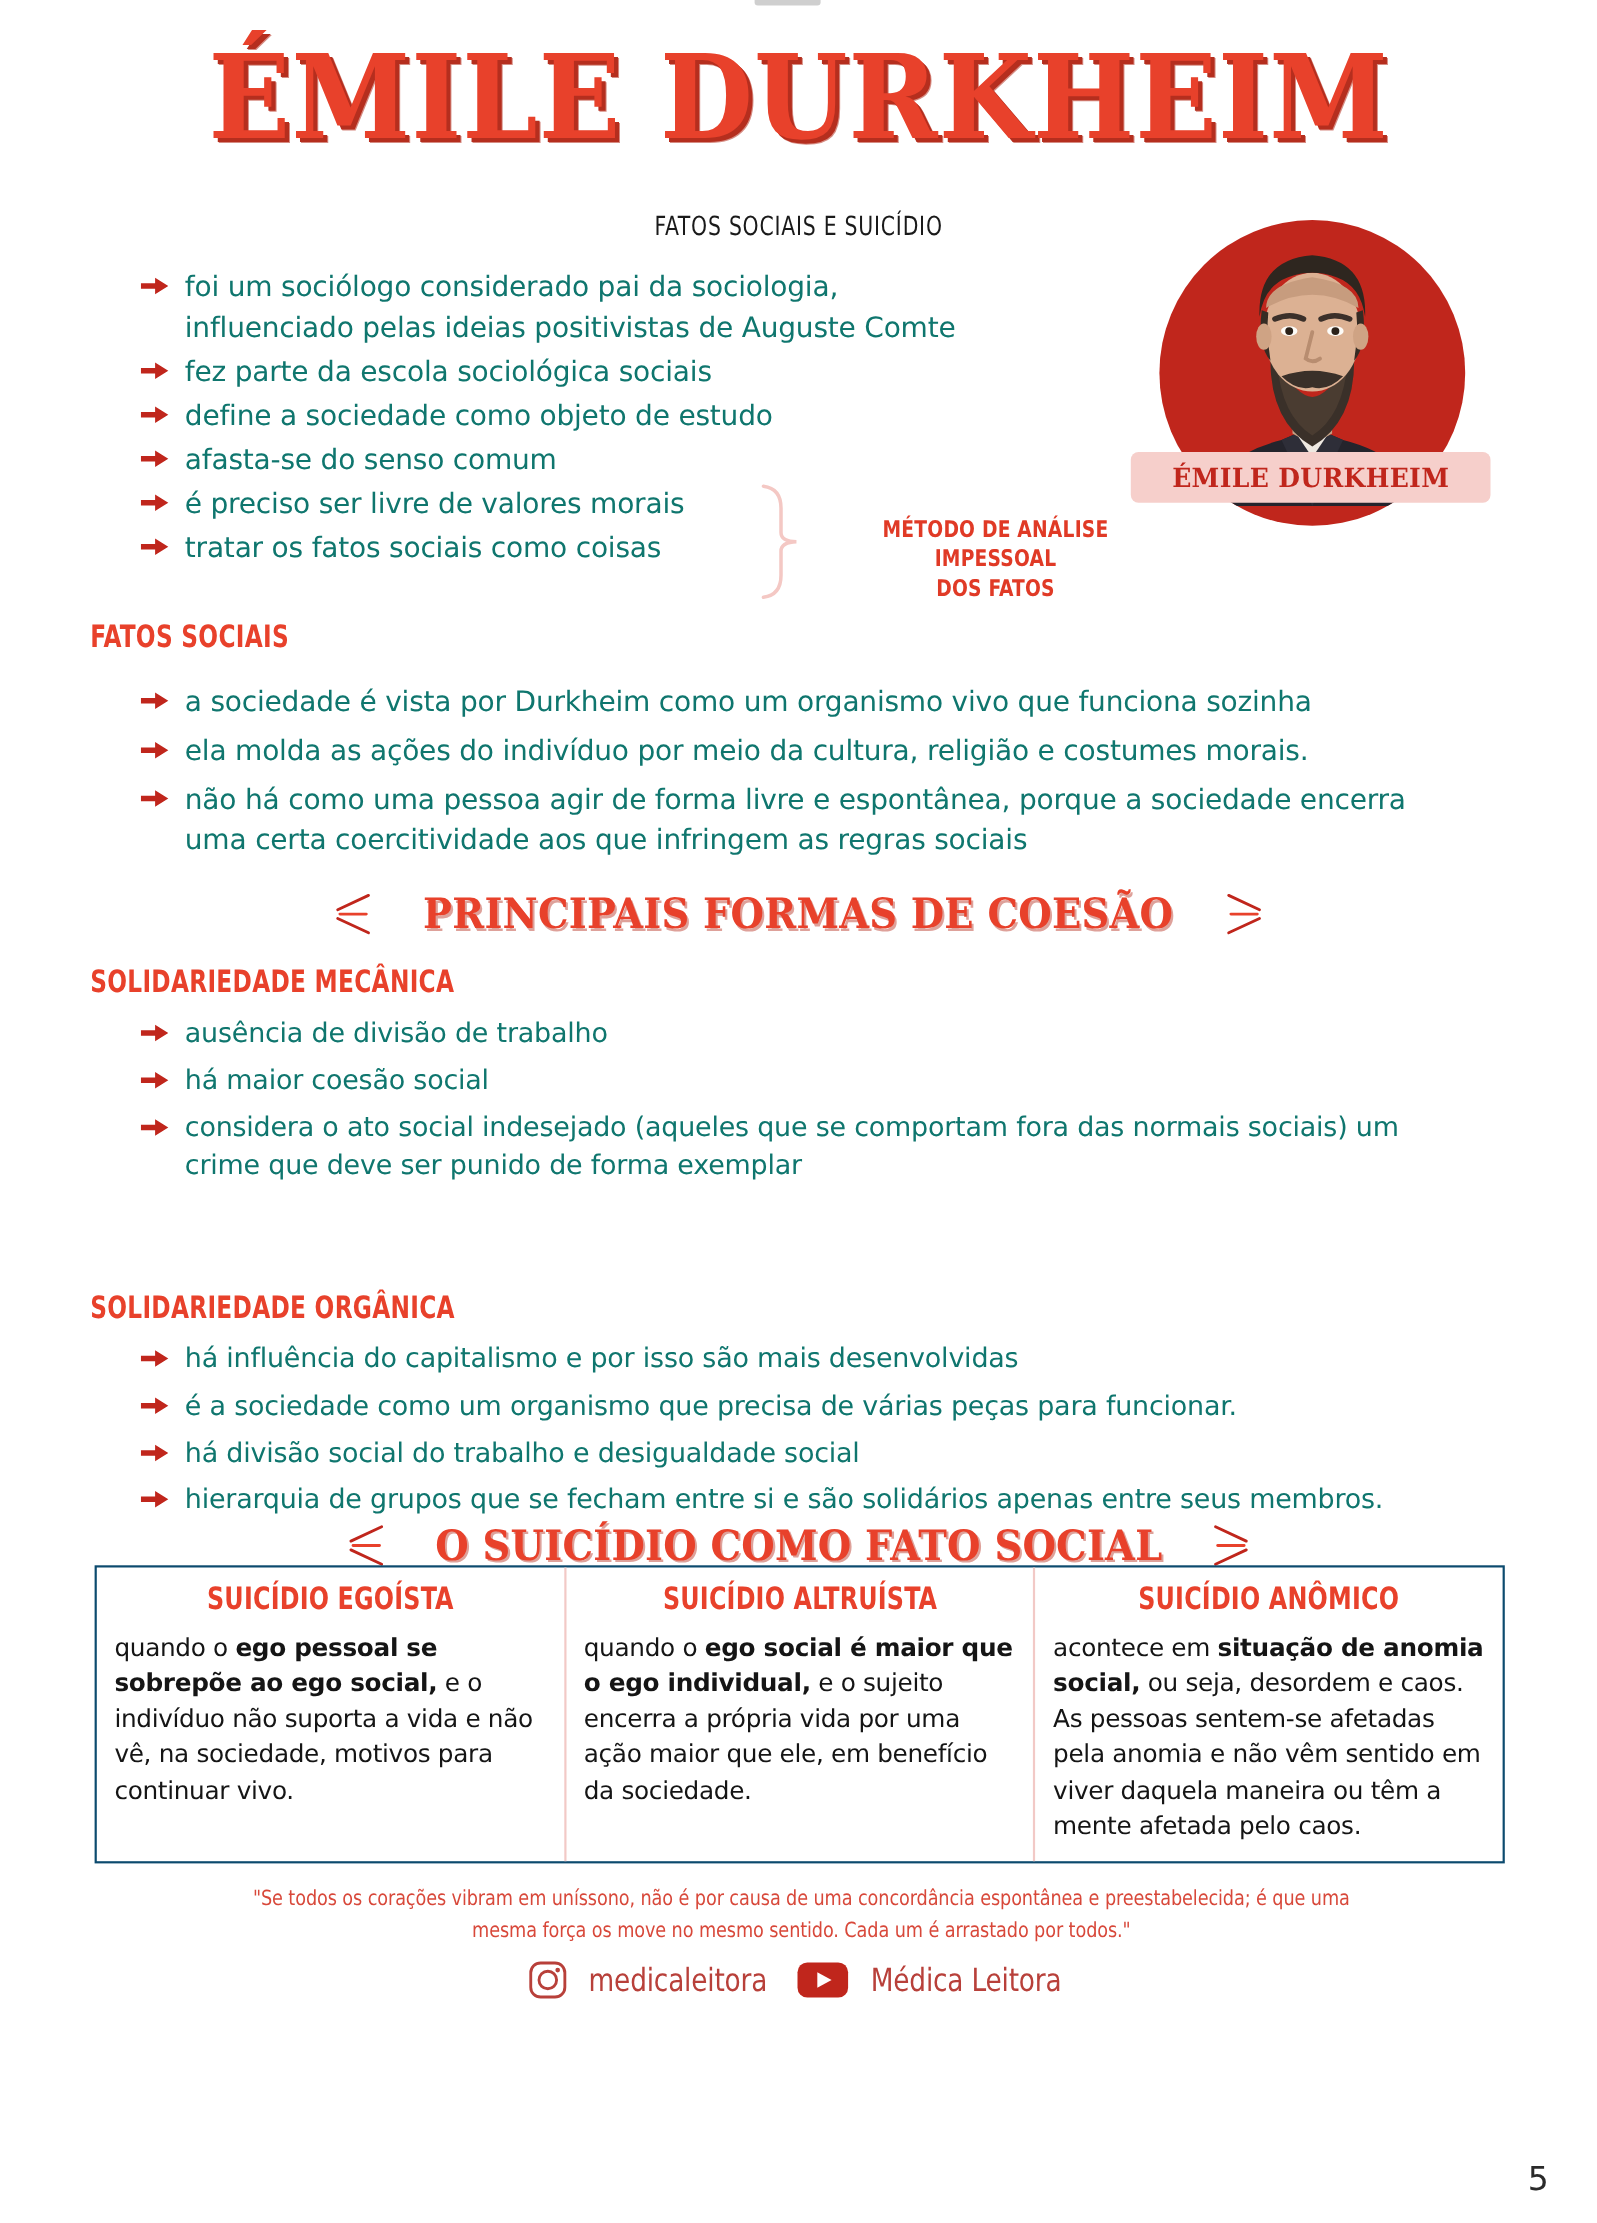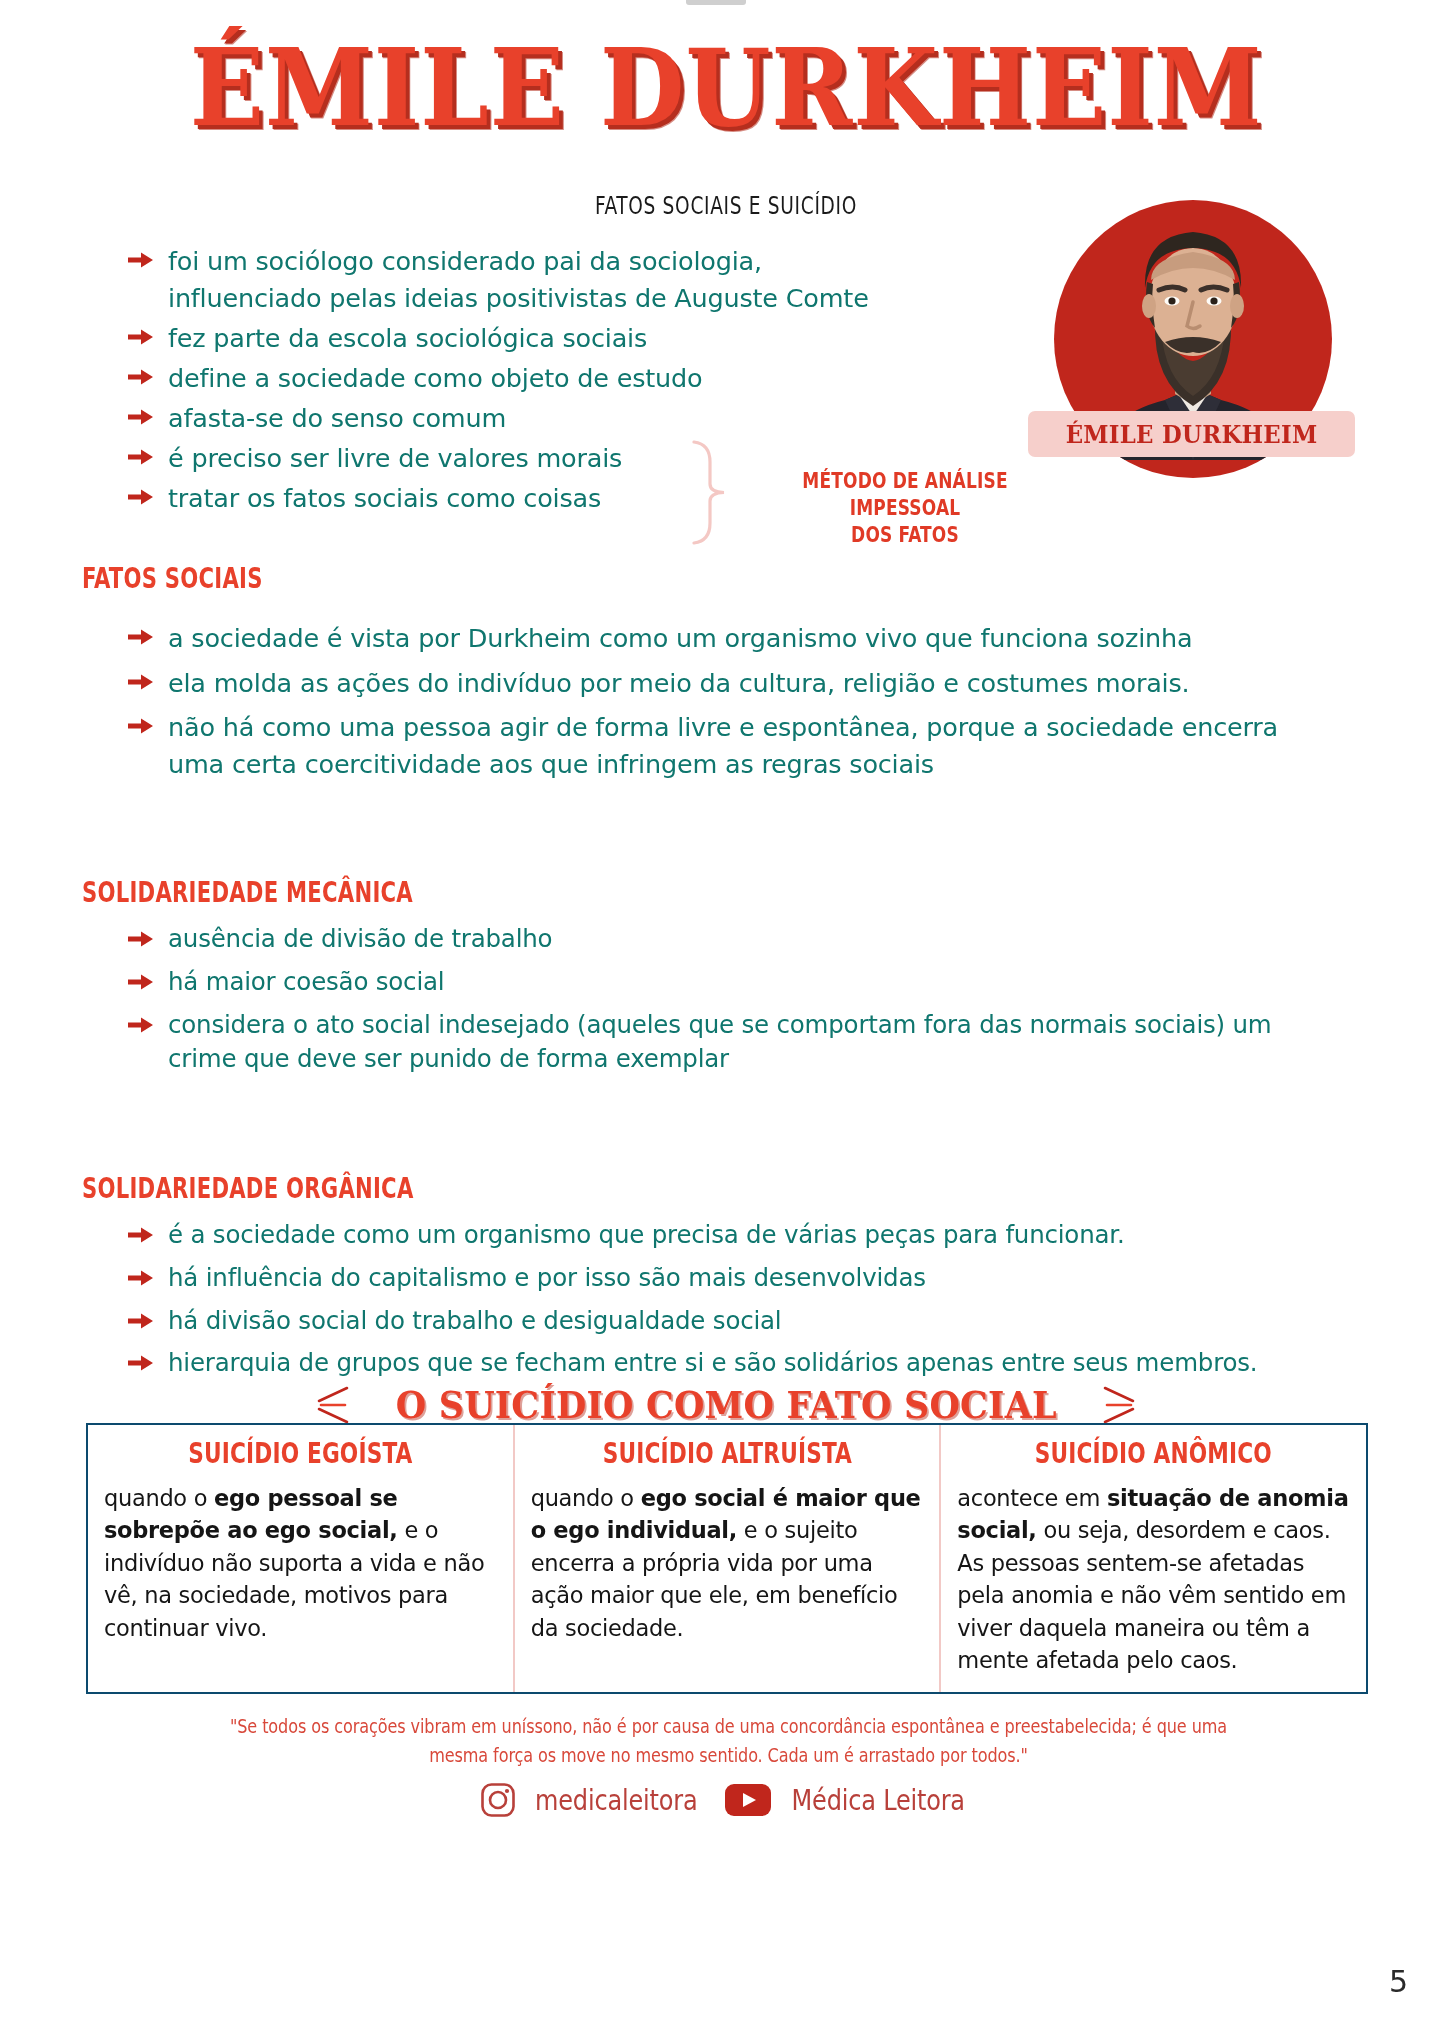--- a/index.html
+++ b/index.html
@@ -431,20 +431,35 @@
       </li>
       <li>
         <svg class="arrow-icon" viewBox="0 0 26 18">
             <path d="M0 6.5 H13 V1.5 L25 9 L13 16.5 V11.5 H0 Z" fill="#C0261C"></path>
           </svg>
         <span>não há como uma pessoa agir de forma livre e espontânea, porque a sociedade encerra uma certa coercitividade aos que infringem as regras sociais</span>
       </li>
     </ul>
   </div>
 
+  <div class="banner" id="coesao-banner">
+    <span class="banner-inner">
+      <svg class="burst" viewBox="0 0 34 42">
+        <path d="M32 4 L4 17" stroke="#C0261C" stroke-width="2.6" stroke-linecap="round"></path>
+        <path d="M30 21 L6 21" stroke="#E8412B" stroke-width="2.6" stroke-linecap="round"></path>
+        <path d="M32 38 L4 25" stroke="#C0261C" stroke-width="2.6" stroke-linecap="round"></path>
+      </svg>
+      <span class="banner-text">PRINCIPAIS FORMAS DE COESÃO</span>
+      <svg class="burst" viewBox="0 0 34 42">
+        <path d="M2 4 L30 17" stroke="#C0261C" stroke-width="2.6" stroke-linecap="round"></path>
+        <path d="M4 21 L28 21" stroke="#E8412B" stroke-width="2.6" stroke-linecap="round"></path>
+        <path d="M2 38 L30 25" stroke="#C0261C" stroke-width="2.6" stroke-linecap="round"></path>
+      </svg>
+    </span>
+  </div>
 
   <div class="sec-head" id="mec-head">SOLIDARIEDADE MECÂNICA</div>
   <div id="mec-list">
     <ul class="bullets hand">
       <li>
         <svg class="arrow-icon" viewBox="0 0 26 18">
             <path d="M0 6.5 H13 V1.5 L25 9 L13 16.5 V11.5 H0 Z" fill="#C0261C"></path>
           </svg>
         <span>ausência de divisão de trabalho</span>
       </li>
@@ -463,27 +478,27 @@
     </ul>
   </div>
 
   <div class="sec-head" id="org-head">SOLIDARIEDADE ORGÂNICA</div>
   <div id="org-list">
     <ul class="bullets hand">
       <li>
         <svg class="arrow-icon" viewBox="0 0 26 18">
             <path d="M0 6.5 H13 V1.5 L25 9 L13 16.5 V11.5 H0 Z" fill="#C0261C"></path>
           </svg>
+        <span>há influência do capitalismo e por isso são mais desenvolvidas</span>
+      </li>
+      <li>
+        <svg class="arrow-icon" viewBox="0 0 26 18">
+            <path d="M0 6.5 H13 V1.5 L25 9 L13 16.5 V11.5 H0 Z" fill="#C0261C"></path>
+          </svg>
         <span>é a sociedade como um organismo que precisa de várias peças para funcionar.</span>
-      </li>
-      <li>
-        <svg class="arrow-icon" viewBox="0 0 26 18">
-            <path d="M0 6.5 H13 V1.5 L25 9 L13 16.5 V11.5 H0 Z" fill="#C0261C"></path>
-          </svg>
-        <span>há influência do capitalismo e por isso são mais desenvolvidas</span>
       </li>
       <li>
         <svg class="arrow-icon" viewBox="0 0 26 18">
             <path d="M0 6.5 H13 V1.5 L25 9 L13 16.5 V11.5 H0 Z" fill="#C0261C"></path>
           </svg>
         <span>há divisão social do trabalho e desigualdade social</span>
       </li>
       <li>
         <svg class="arrow-icon" viewBox="0 0 26 18">
             <path d="M0 6.5 H13 V1.5 L25 9 L13 16.5 V11.5 H0 Z" fill="#C0261C"></path>

